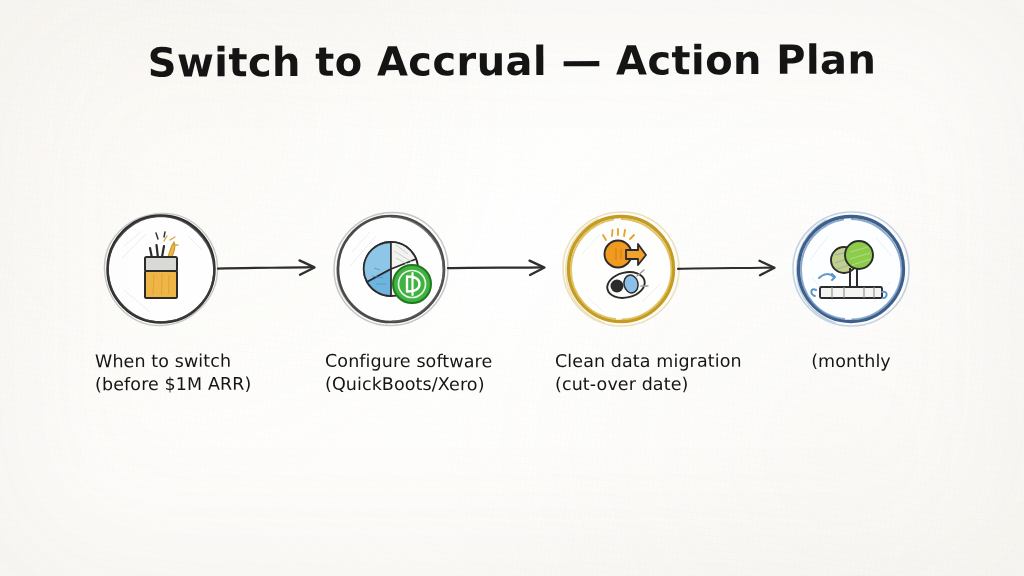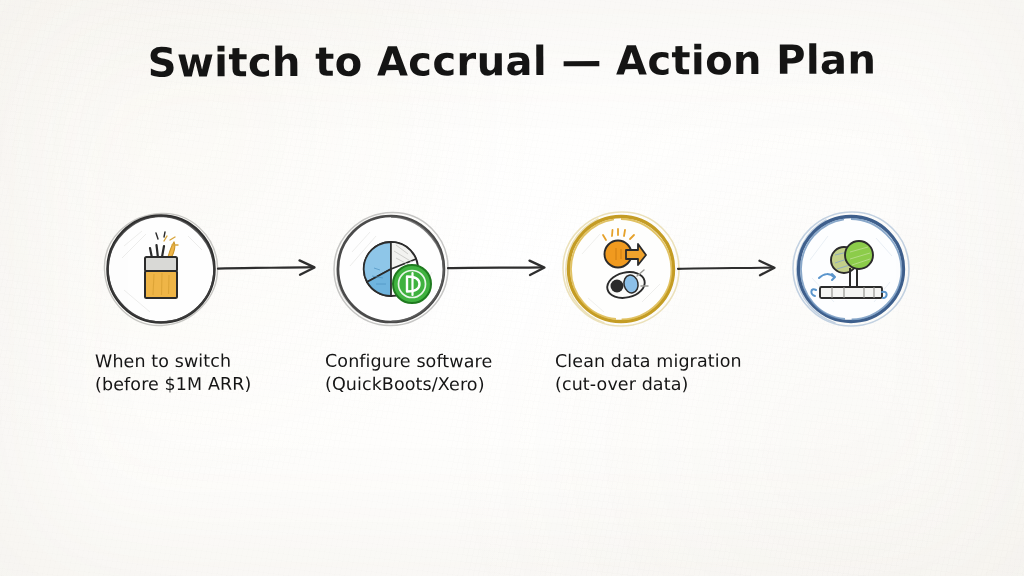--- a/index.html
+++ b/index.html
@@ -241,21 +241,21 @@
             <path d="M68 44 L80 44 L80 38 L88 49 L80 59 L80 53 L68 53 Z" fill="#f0a32c" stroke="#2b2b2b" stroke-width="1.8" stroke-linejoin="round"></path>
             <ellipse cx="68" cy="79" rx="19" ry="12.5" transform="rotate(-13 68 79)" fill="#fbfbf9" stroke="#2b2b2b" stroke-width="1.9"></ellipse>
             <circle cx="59" cy="80" r="6.5" fill="#2b2b2b"></circle>
             <ellipse cx="73" cy="78" rx="7" ry="9" transform="rotate(-12 73 78)" fill="#8cc0e8" stroke="#2b2b2b" stroke-width="1.5"></ellipse>
             <path d="M79 70 L86 64 M83 80 L90 80" fill="none" stroke="#9a9a96" stroke-width="1.4" stroke-linecap="round"></path>
           </g>
         </svg>
       </div>
       <div class="caption">
         <span class="l">Clean data migration</span>
-        <span class="l">(cut-over data)</span>
+        <span class="l">(cut-over date)</span>
       </div>
     </div>
 
     <div class="arrow" data-idx="2">
       <svg width="112" height="26" viewBox="0 0 112 26" aria-hidden="true">
         <g fill="none" stroke="#2e2e2e" stroke-linecap="round" stroke-linejoin="round">
           <path d="M2 13.8 C31 12.8 67 13.2 97 12.6" stroke-width="2.2"></path>
           <path d="M83.5 5.8 L98.5 12.8 L84 20.2" stroke-width="2.3"></path>
         </g>
       </svg>
@@ -288,19 +288,20 @@
             <path d="M62 62 L62 82 M69 62 L69 82" fill="none" stroke="#2b2b2b" stroke-width="2"></path>
             <rect x="32" y="81" width="62" height="11" rx="1.5" fill="#f4f4f2" stroke="#2b2b2b" stroke-width="1.9"></rect>
             <path d="M44 81 L44 92 M56 81 L56 92 M76 81 L76 92 M86 81 L86 92" fill="none" stroke="#8e8e8a" stroke-width="1.1"></path>
             <path d="M31 72 C36 67 42 67 46 71 M44 68 L47 71 L44 74" fill="none" stroke="#5a95cc" stroke-width="2" stroke-linecap="round" stroke-linejoin="round"></path>
             <path d="M28 84 C22 81 22 89 27 90" fill="none" stroke="#5a95cc" stroke-width="2" stroke-linecap="round"></path>
             <path d="M94 86 C100 84 100 92 95 92" fill="none" stroke="#5a95cc" stroke-width="2" stroke-linecap="round"></path>
           </g>
         </svg>
       </div>
       <div class="caption">
+        <span class="l">(monthly</span>
       </div>
     </div>
 
   </div>
 
   <div id="vignette"></div>
 </div>
 
 </body></html>

